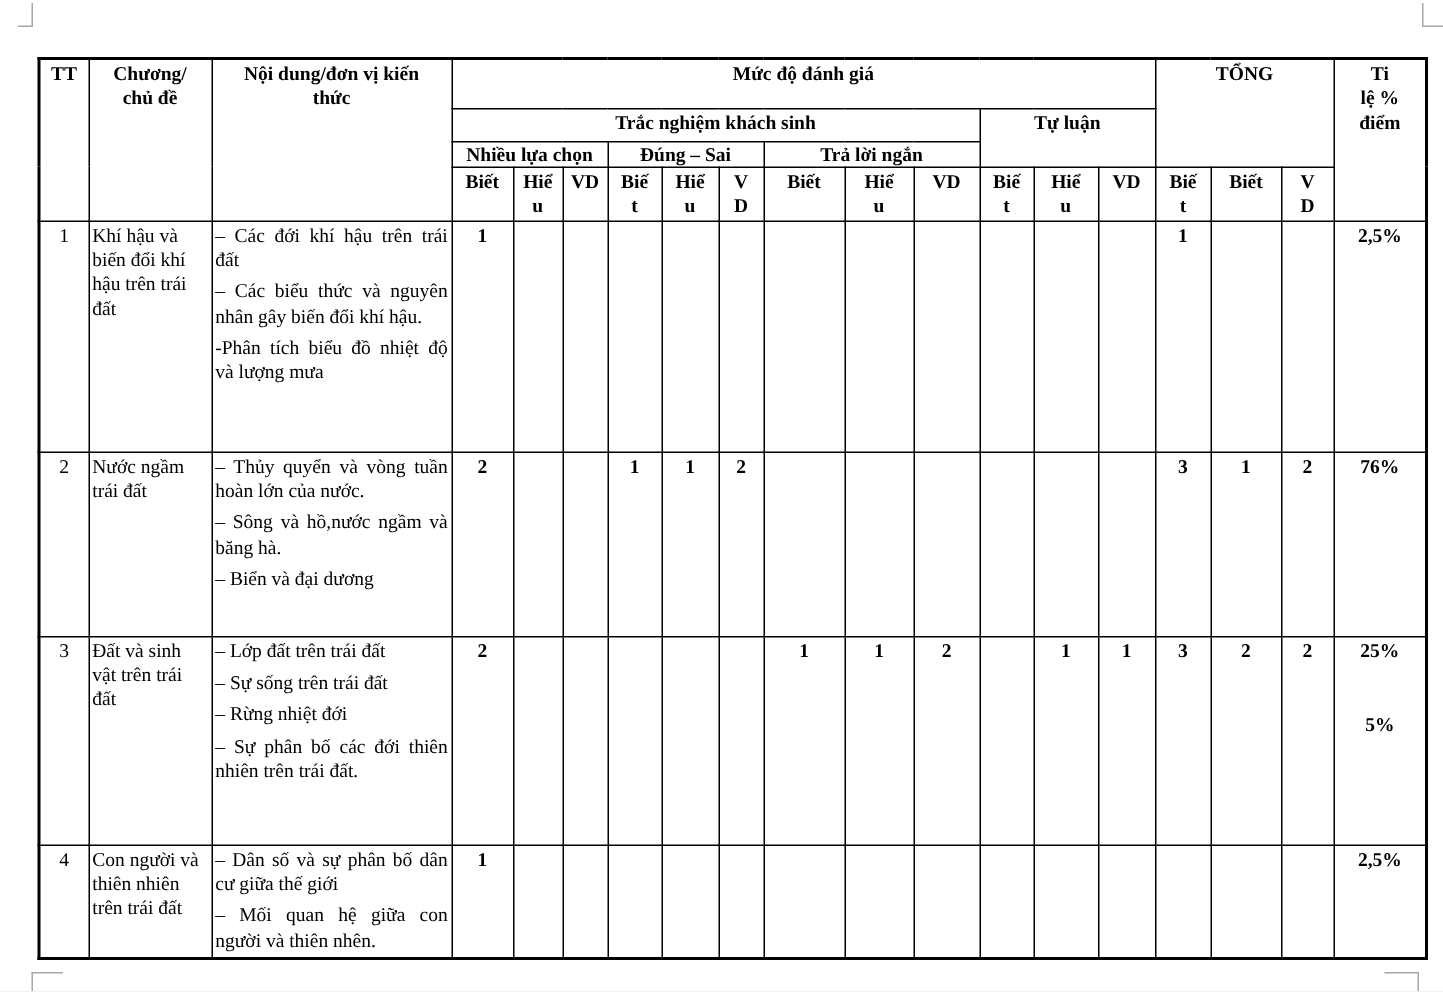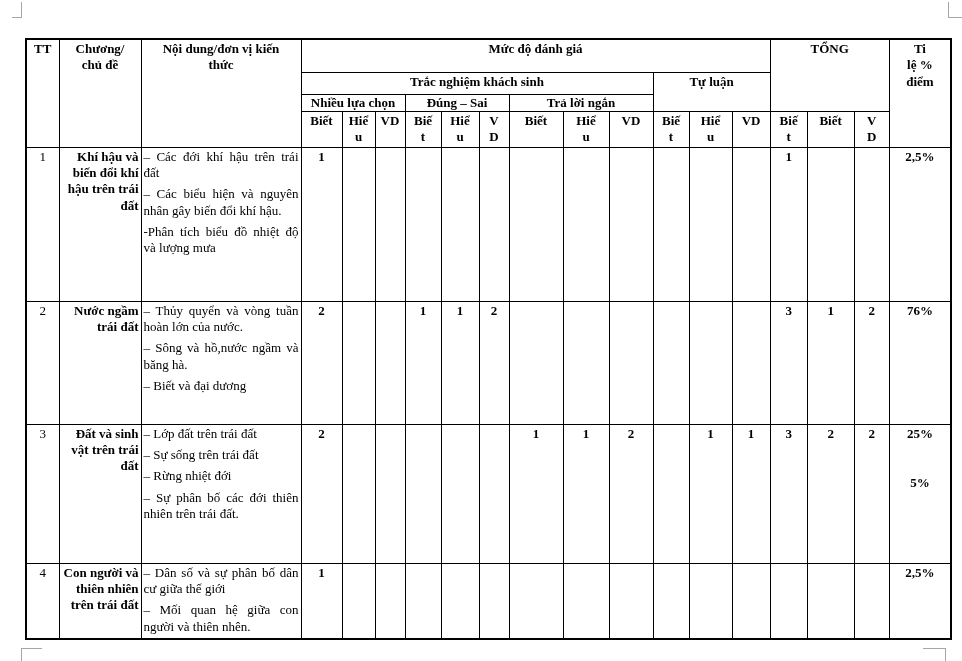--- a/index.html
+++ b/index.html
@@ -26,21 +26,21 @@
     border:1px solid #000;
     vertical-align:top;
     padding:1px 2px;
     font-size:13px; line-height:1.25;
     overflow:hidden;
   }
   .hdr { font-weight:bold; text-align:center; white-space:pre-line; }
   .vmid { vertical-align:middle; }
   .lvl { font-size:12.5px; line-height:1.12; padding-top:2px; }
   .tt  { text-align:center; }
-  .chuong { font-weight:bold; text-align:right; padding-top:2px; }
+  .chuong { font-weight:normal; text-align:left; padding-top:2px; }
   .content-cell { padding:2px 3px 2px 3px; }
   .content-cell p { margin:0 0 5px 0; text-align:justify; }
   .content-cell p:last-child { margin-bottom:0; }
   .num { font-weight:bold; text-align:center; padding-top:2px; }
   .tile { font-weight:bold; text-align:center; white-space:pre-line; padding-top:2px; }
   .pad-low { padding-top:54px; }
   
   .mark { position:absolute; }
   .mark-tl { left:12px;  top:2px;   width:9px;  height:15px; border-right:1px solid #a6a6a6; border-bottom:1px solid #a6a6a6; }
   .mark-tr { left:948px; top:2px;   width:13px; height:15px; border-left:1px solid #a6a6a6;  border-bottom:1px solid #a6a6a6; }
@@ -126,21 +126,21 @@
       <td class="hdr lvl">Biết</td>
       <td class="hdr lvl">V
 D</td>
     </tr>
 
     <tr style="height:154px">
       <td class="tt">1</td>
       <td class="chuong">Khí hậu và biến đổi khí hậu trên trái đất</td>
       <td class="content-cell">
             <p>– Các đới khí hậu trên trái đất</p>
-            <p>– Các biểu hiện và nguyên nhân gây biến đổi khí hậu.</p>
+            <p>– Các biểu thức và nguyên nhân gây biến đổi khí hậu.</p>
             <p>-Phân tích biểu đồ nhiệt độ và lượng mưa</p>
           </td>
       <td class="num">1</td>
       <td class="num"></td>
       <td class="num"></td>
       <td class="num"></td>
       <td class="num"></td>
       <td class="num"></td>
       <td class="num"></td>
       <td class="num"></td>
@@ -153,21 +153,21 @@
       <td class="num"></td>
       <td class="tile">2,5%</td>
     </tr>
 
     <tr style="height:123px">
       <td class="tt">2</td>
       <td class="chuong">Nước ngầm trái đất</td>
       <td class="content-cell">
             <p>– Thủy quyển và vòng tuần hoàn lớn của nước.</p>
             <p>– Sông và hồ,nước ngầm và băng hà.</p>
-            <p>– Biết và đại dương</p>
+            <p>– Biển và đại dương</p>
           </td>
       <td class="num">2</td>
       <td class="num"></td>
       <td class="num"></td>
       <td class="num">1</td>
       <td class="num">1</td>
       <td class="num">2</td>
       <td class="num"></td>
       <td class="num"></td>
       <td class="num"></td>

